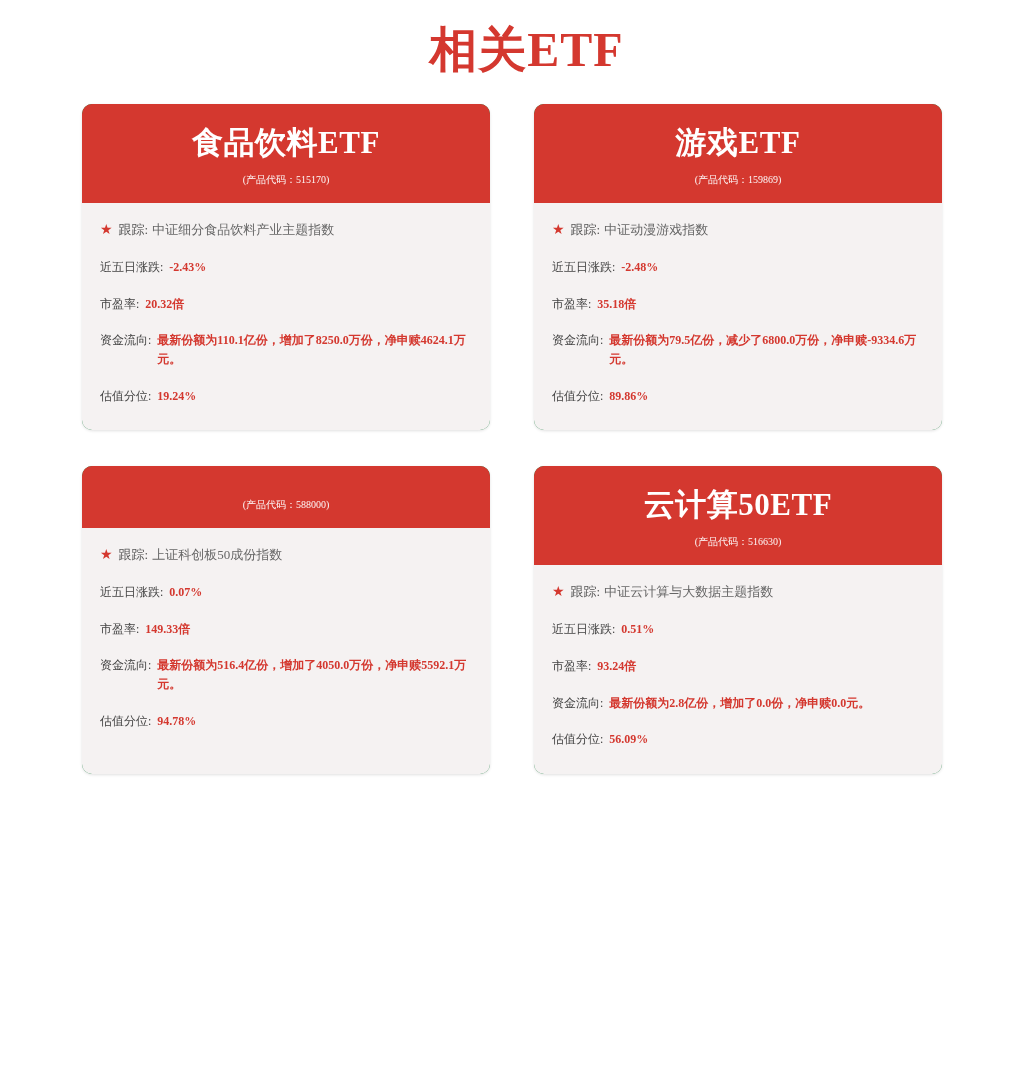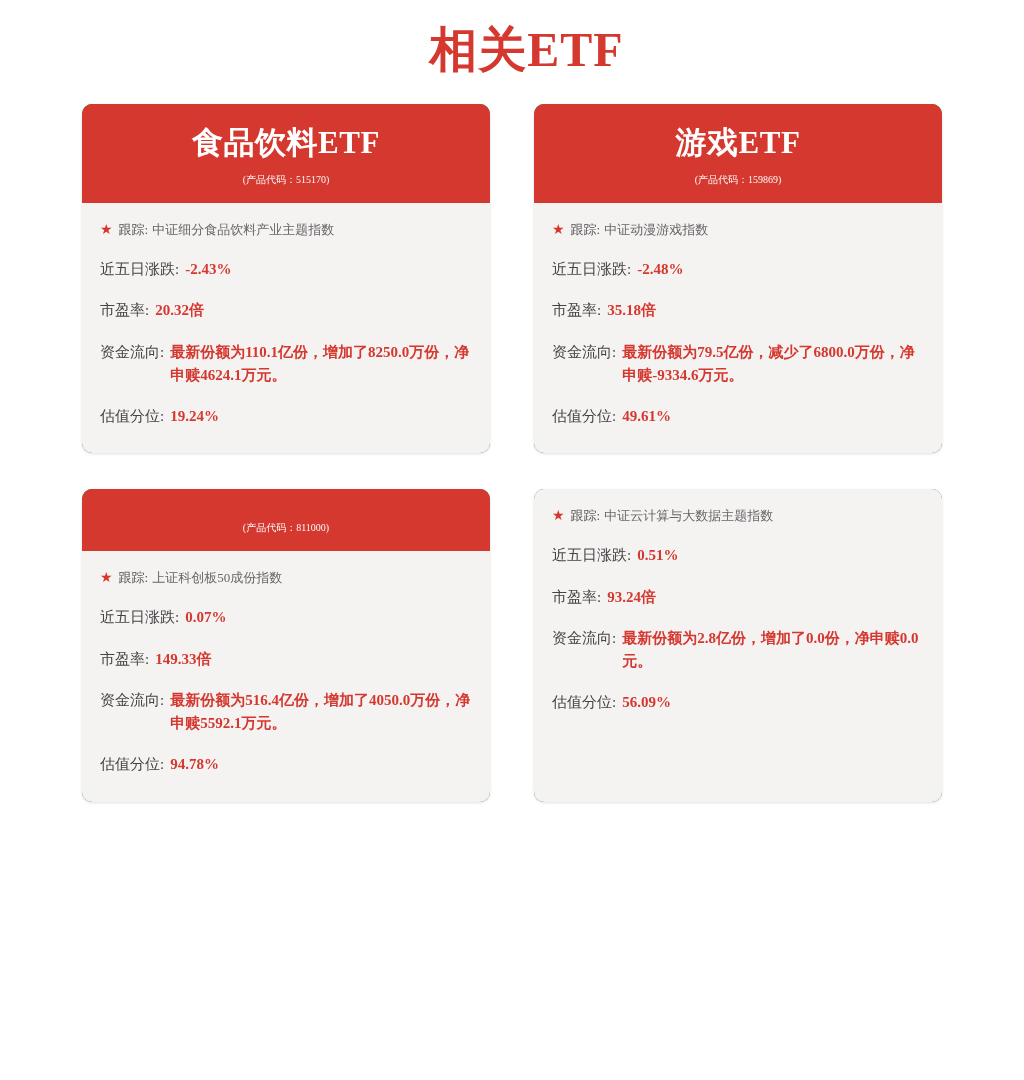--- a/index.html
+++ b/index.html
@@ -88,21 +88,21 @@
     margin-right: 4px;
   }
   .track-value {
     color: #666;
     text-align: center;
   }
   .row {
     display: flex;
     align-items: flex-start;
     padding: 9px 0;
-    font-size: 15px;
+    font-size: 12px;
     line-height: 1.55;
   }
   .row-label {
     color: #444;
     white-space: nowrap;
     flex: 0 0 auto;
   }
   .row-value {
     color: #d4382f;
     font-weight: bold;
@@ -169,28 +169,28 @@
         <div class="row">
           <span class="row-label">市盈率:</span>
           <span class="row-value">35.18倍</span>
         </div>
         <div class="row flow">
           <span class="row-label">资金流向:</span>
           <span class="row-value">最新份额为79.5亿份，减少了6800.0万份，净申赎-9334.6万元。</span>
         </div>
         <div class="row">
           <span class="row-label">估值分位:</span>
-          <span class="row-value">49.61%</span>
-        </div>
-      </div>
-    </div>
-
-    <div class="card">
-      <div class="card-head">
-        <div class="card-code">(产品代码：811000)</div>
+          <span class="row-value">89.86%</span>
+        </div>
+      </div>
+    </div>
+
+    <div class="card">
+      <div class="card-head">
+        <div class="card-code">(产品代码：588000)</div>
       </div>
       <div class="card-body">
         <div class="track-row">
           <span class="star-icon">★</span>
           <span class="track-label">跟踪:</span>
           <span class="track-value">上证科创板50成份指数</span>
         </div>
         <div class="row">
           <span class="row-label">近五日涨跌:</span>
           <span class="row-value">0.07%</span>
@@ -204,20 +204,24 @@
           <span class="row-value">最新份额为516.4亿份，增加了4050.0万份，净申赎5592.1万元。</span>
         </div>
         <div class="row">
           <span class="row-label">估值分位:</span>
           <span class="row-value">94.78%</span>
         </div>
       </div>
     </div>
 
     <div class="card">
+      <div class="card-head">
+        <div class="card-name">云计算50ETF</div>
+        <div class="card-code">(产品代码：516630)</div>
+      </div>
       <div class="card-body">
         <div class="track-row">
           <span class="star-icon">★</span>
           <span class="track-label">跟踪:</span>
           <span class="track-value">中证云计算与大数据主题指数</span>
         </div>
         <div class="row">
           <span class="row-label">近五日涨跌:</span>
           <span class="row-value">0.51%</span>
         </div>

